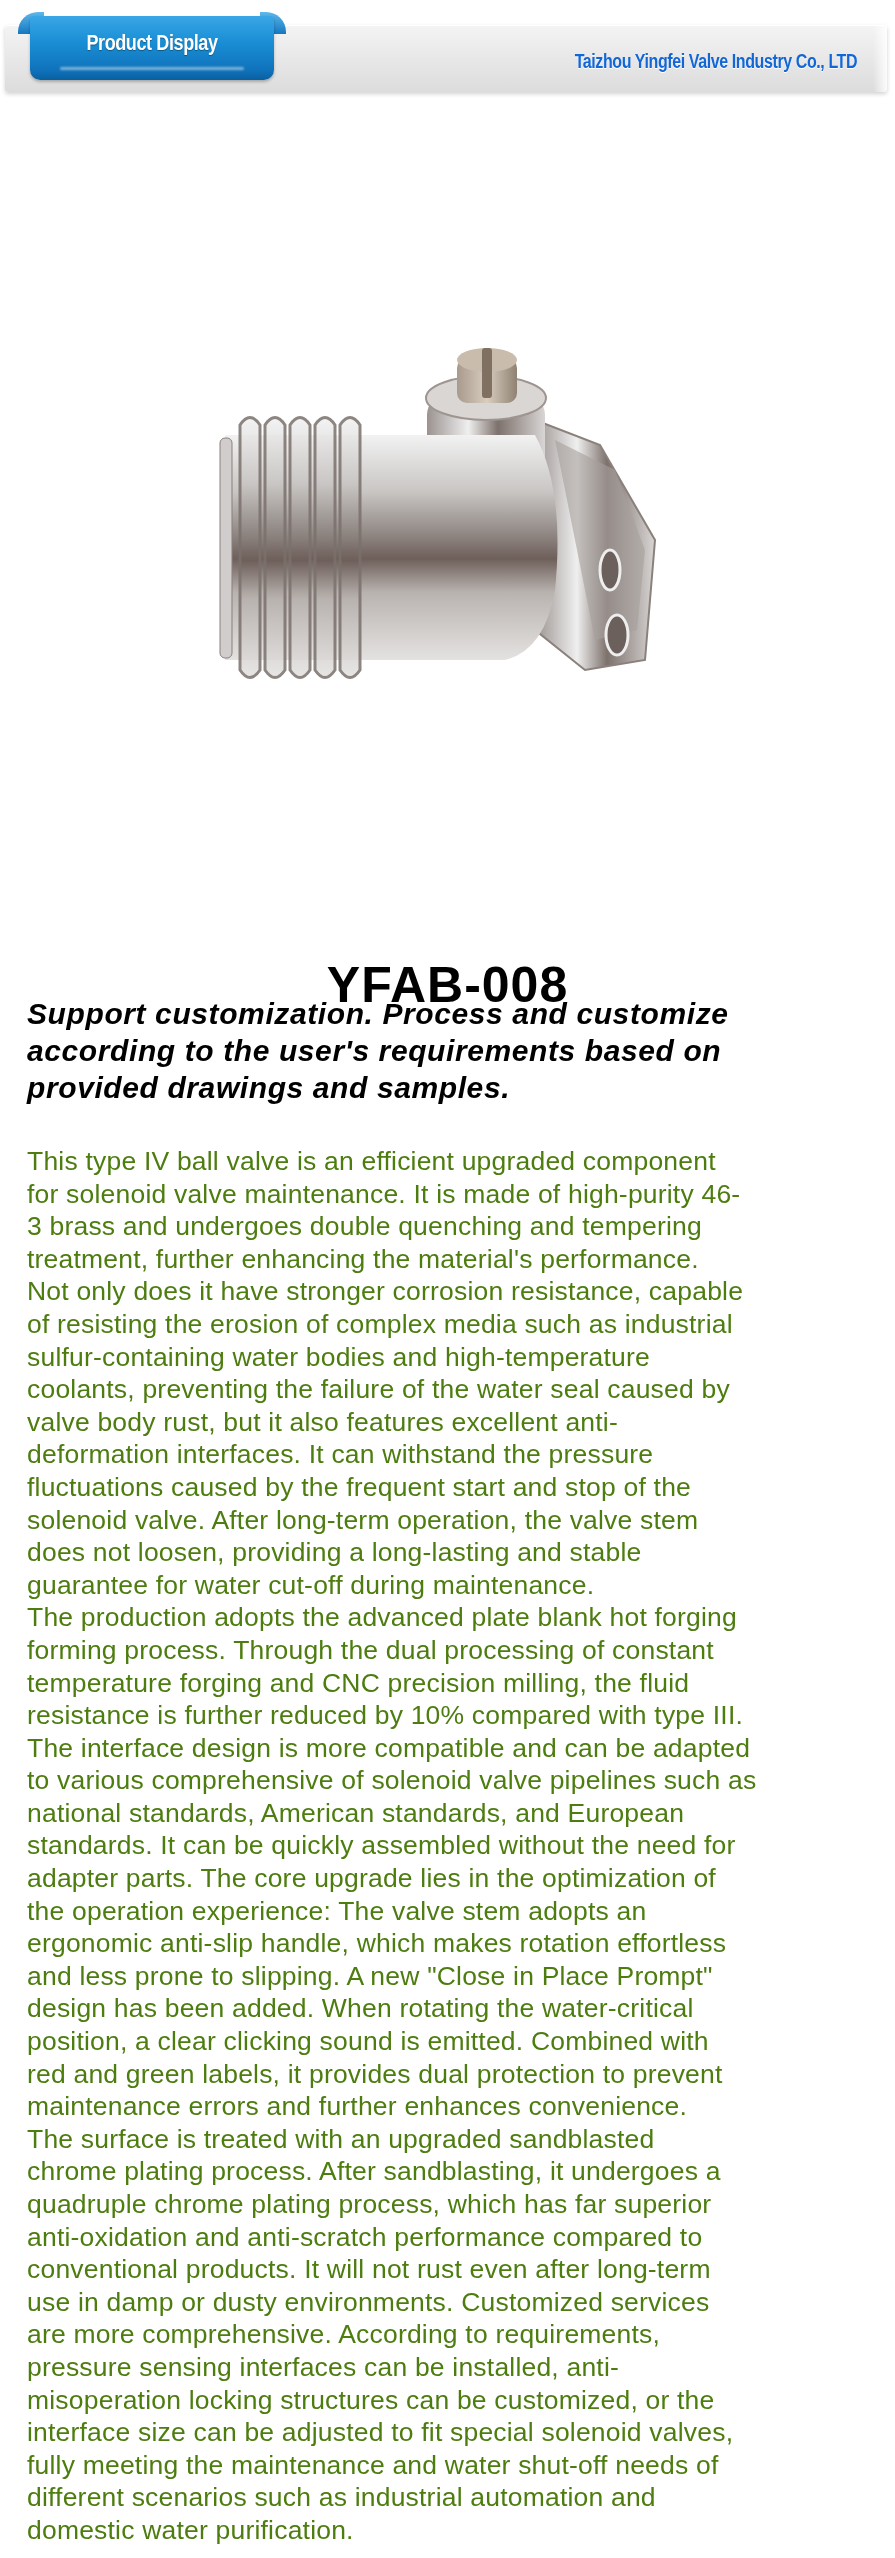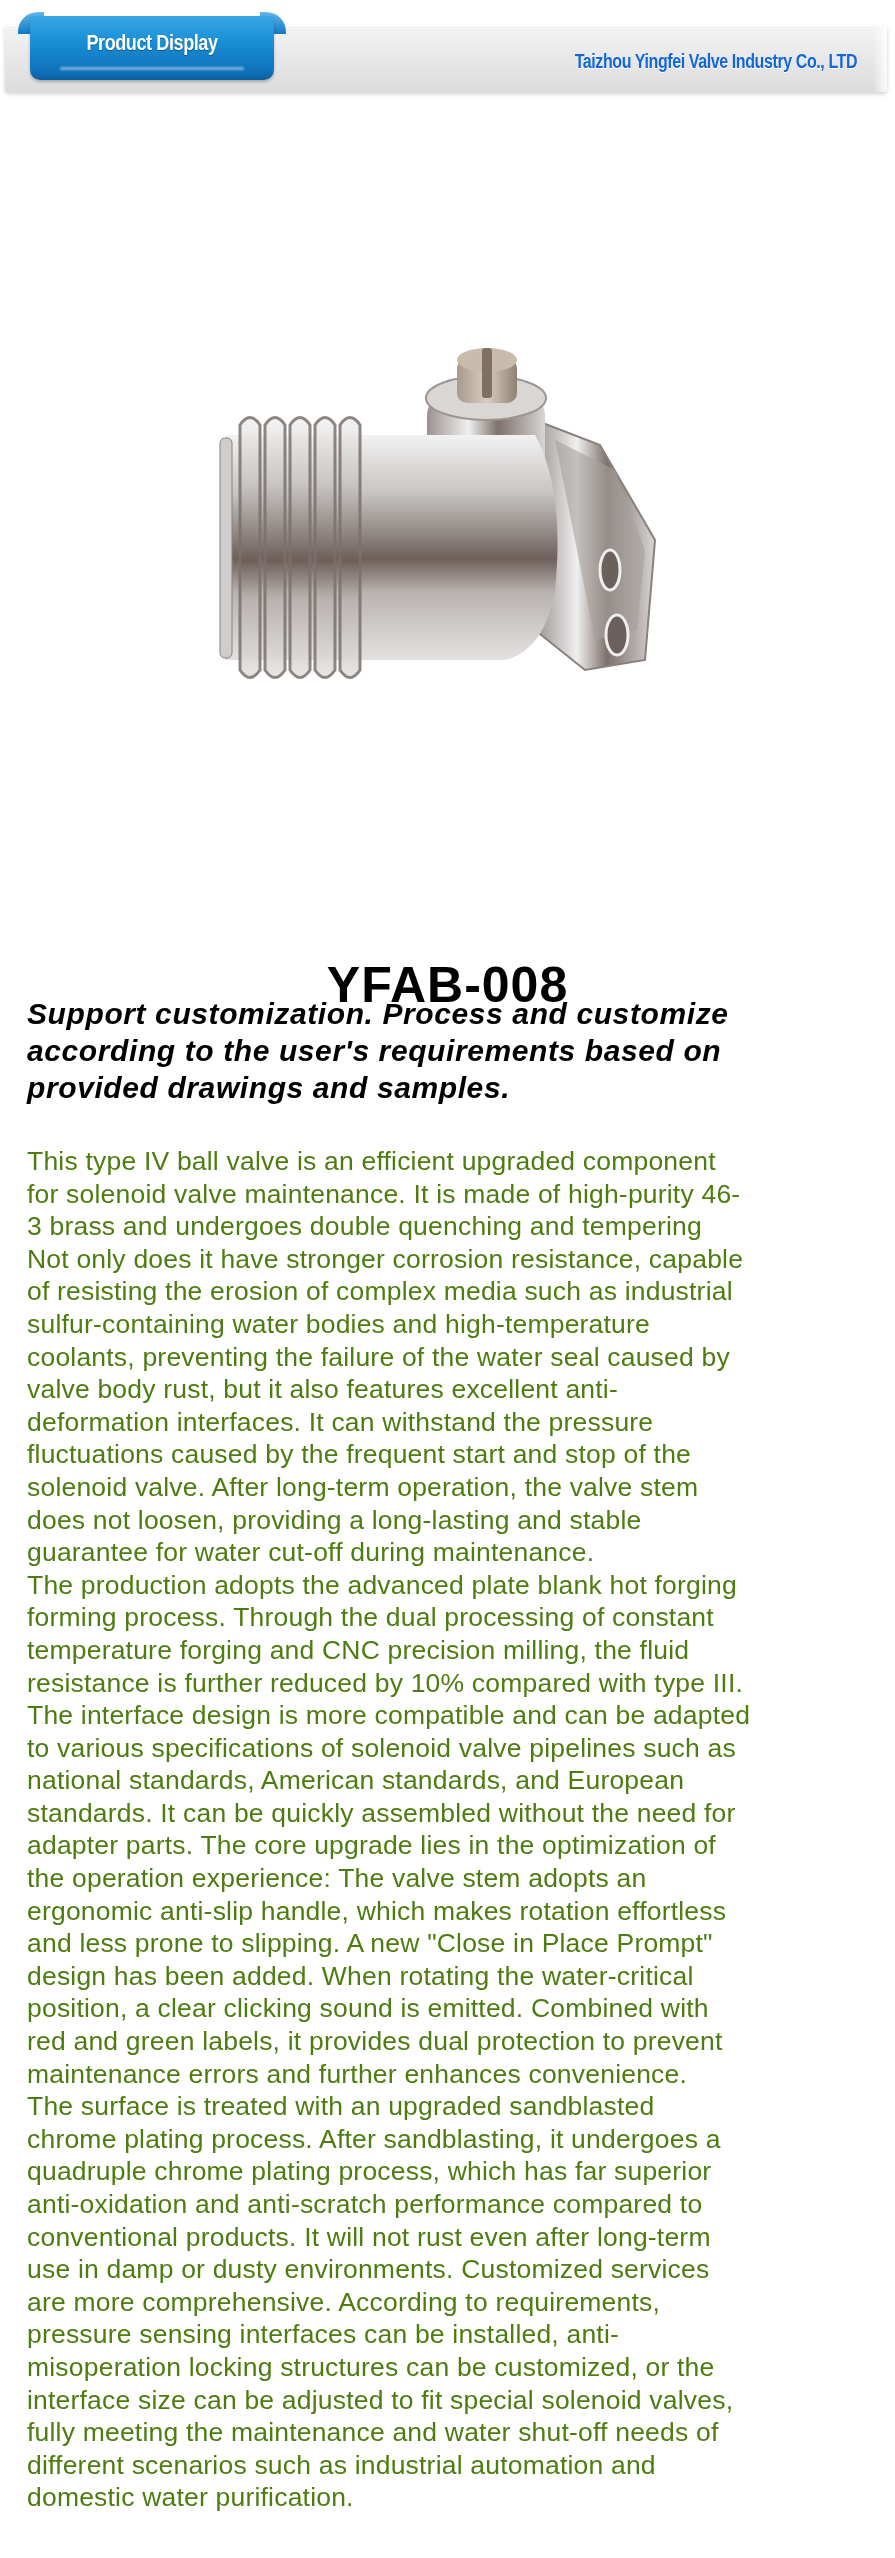--- a/index.html
+++ b/index.html
@@ -115,36 +115,37 @@
 <div class="subtitle">
   <span class="line">Support customization. Process and customize</span>
   <span class="line">according to the user's requirements based on</span>
   <span class="line">provided drawings and samples.</span>
 </div>
 
 <div class="body-text">
   <span class="line">This type IV ball valve is an efficient upgraded component</span>
   <span class="line">for solenoid valve maintenance. It is made of high-purity 46-</span>
   <span class="line">3 brass and undergoes double quenching and tempering</span>
+  <span class="line">treatment, further enhancing the material's performance.</span>
   <span class="line">Not only does it have stronger corrosion resistance, capable</span>
   <span class="line">of resisting the erosion of complex media such as industrial</span>
   <span class="line">sulfur-containing water bodies and high-temperature</span>
   <span class="line">coolants, preventing the failure of the water seal caused by</span>
   <span class="line">valve body rust, but it also features excellent anti-</span>
   <span class="line">deformation interfaces. It can withstand the pressure</span>
   <span class="line">fluctuations caused by the frequent start and stop of the</span>
   <span class="line">solenoid valve. After long-term operation, the valve stem</span>
   <span class="line">does not loosen, providing a long-lasting and stable</span>
   <span class="line">guarantee for water cut-off during maintenance.</span>
   <span class="line">The production adopts the advanced plate blank hot forging</span>
   <span class="line">forming process. Through the dual processing of constant</span>
   <span class="line">temperature forging and CNC precision milling, the fluid</span>
   <span class="line">resistance is further reduced by 10% compared with type III.</span>
   <span class="line">The interface design is more compatible and can be adapted</span>
-  <span class="line">to various specifications of solenoid valve pipelines such as</span>
+  <span class="line">to various comprehensive of solenoid valve pipelines such as</span>
   <span class="line">national standards, American standards, and European</span>
   <span class="line">standards. It can be quickly assembled without the need for</span>
   <span class="line">adapter parts. The core upgrade lies in the optimization of</span>
   <span class="line">the operation experience: The valve stem adopts an</span>
   <span class="line">ergonomic anti-slip handle, which makes rotation effortless</span>
   <span class="line">and less prone to slipping. A new "Close in Place Prompt"</span>
   <span class="line">design has been added. When rotating the water-critical</span>
   <span class="line">position, a clear clicking sound is emitted. Combined with</span>
   <span class="line">red and green labels, it provides dual protection to prevent</span>
   <span class="line">maintenance errors and further enhances convenience.</span>

